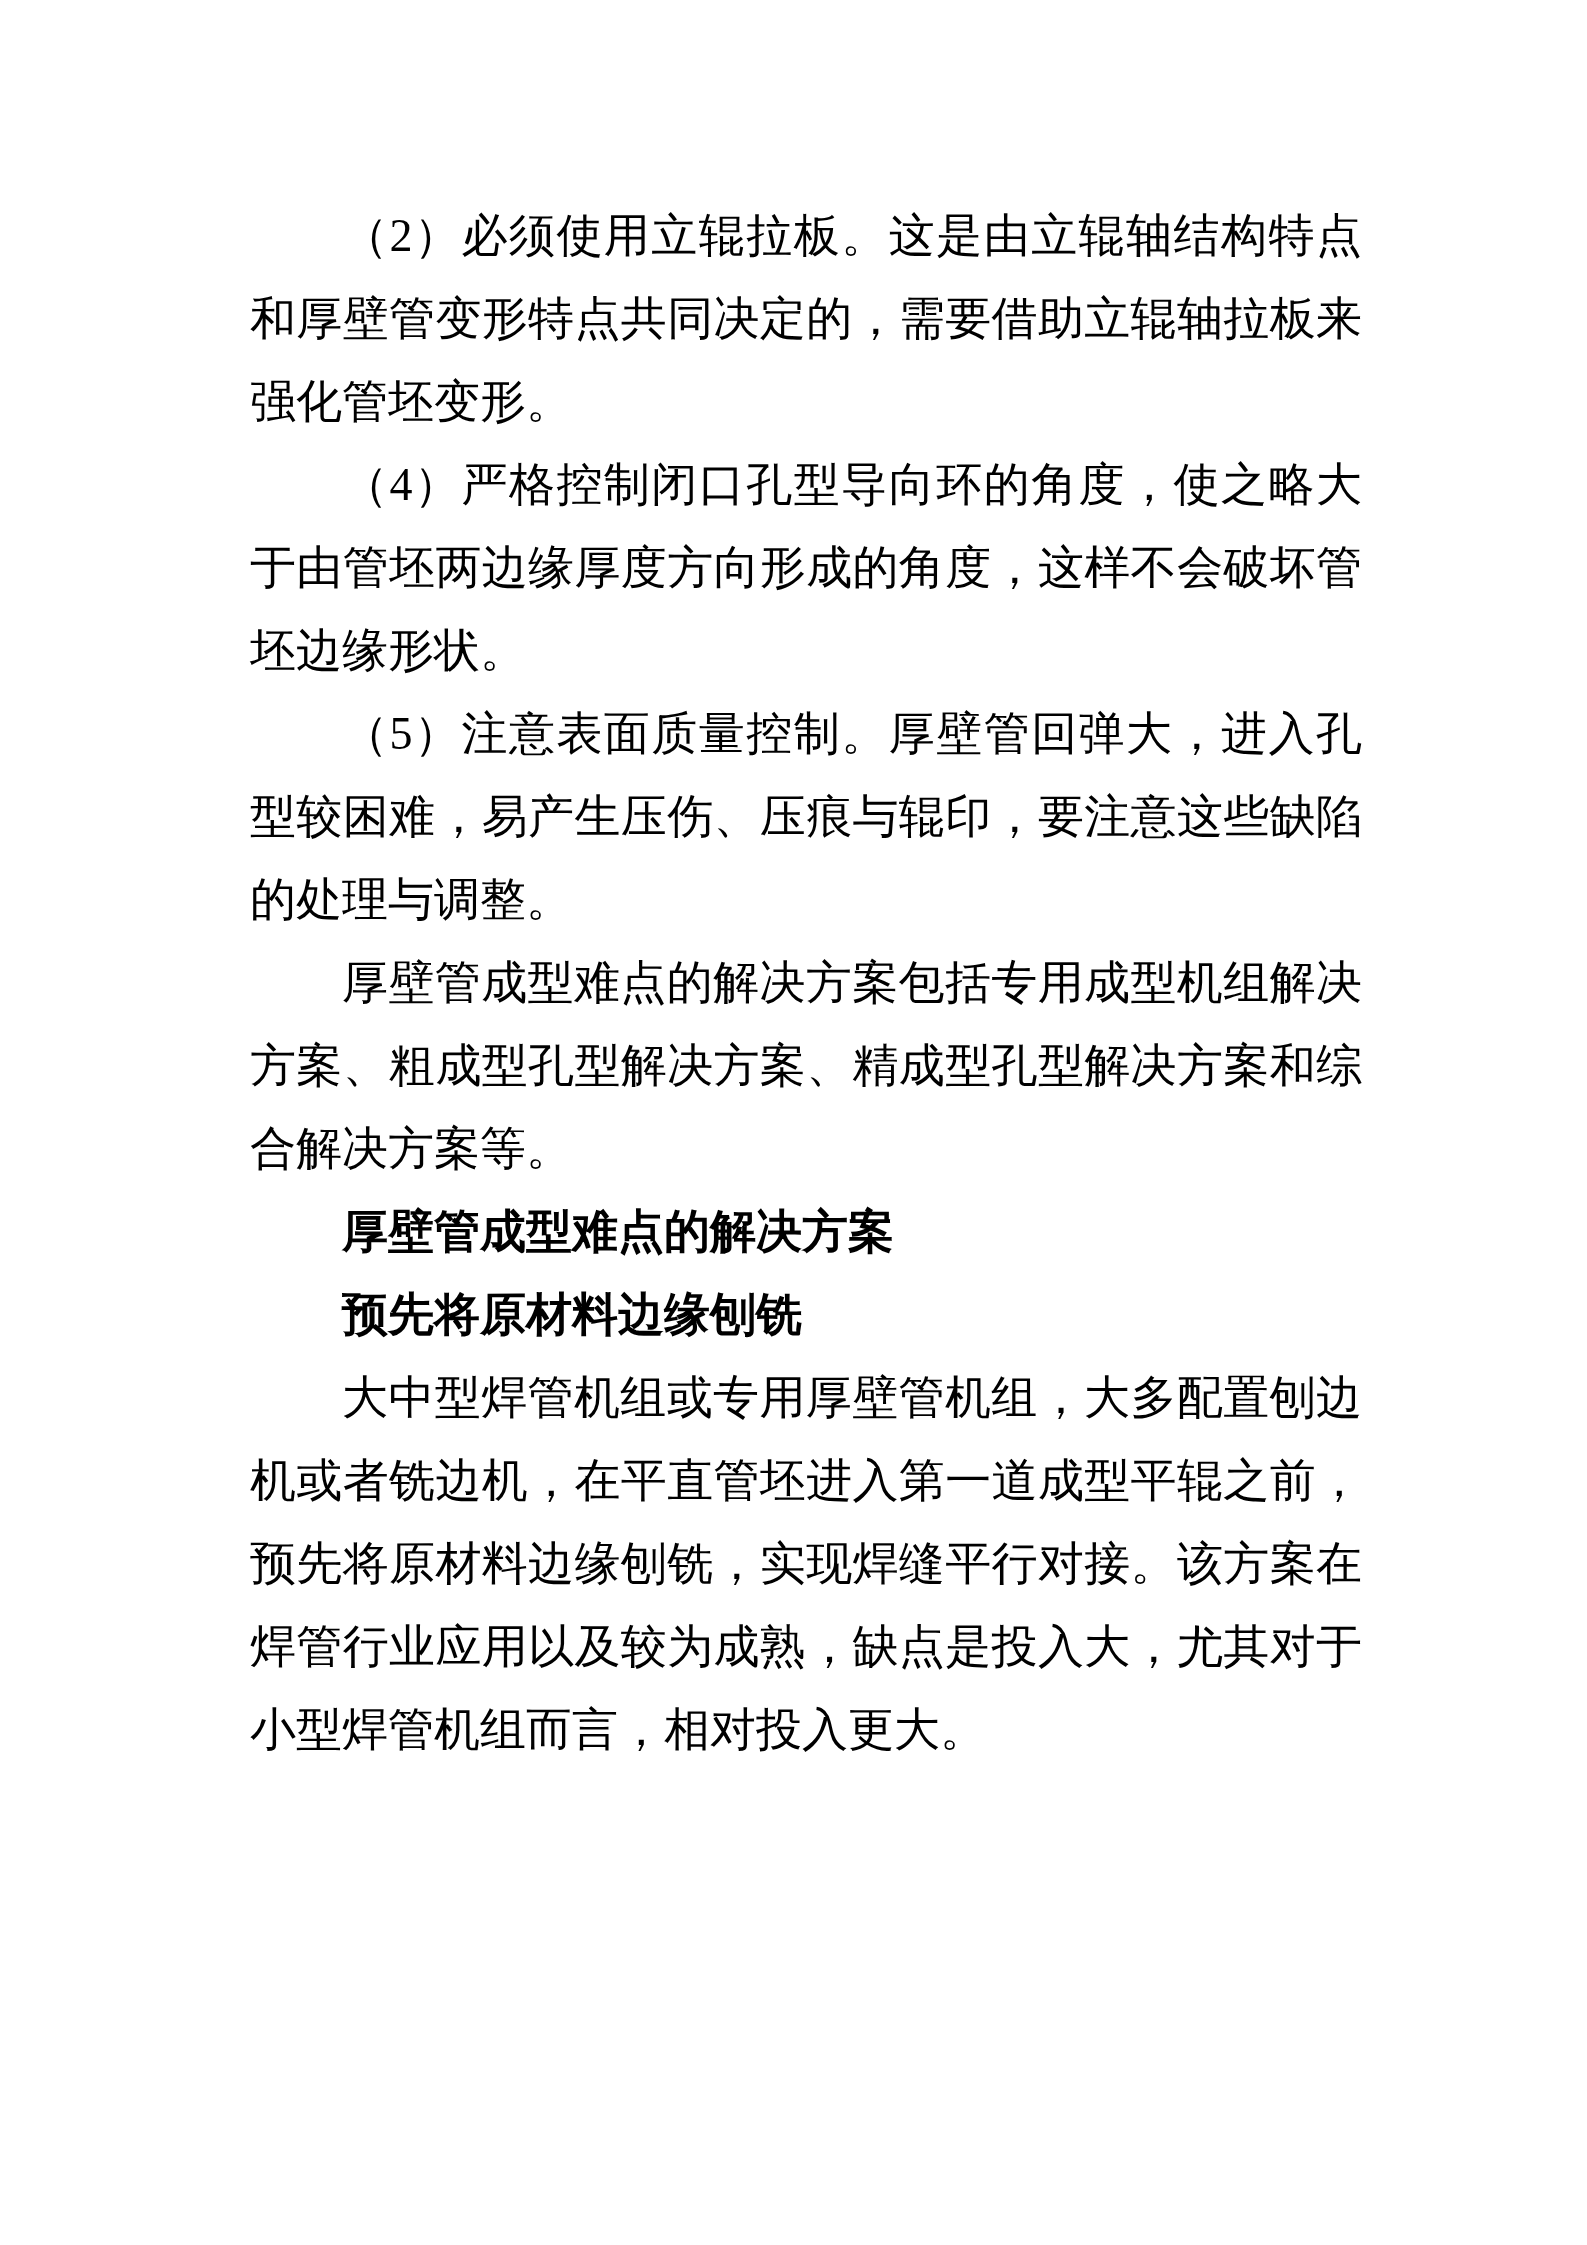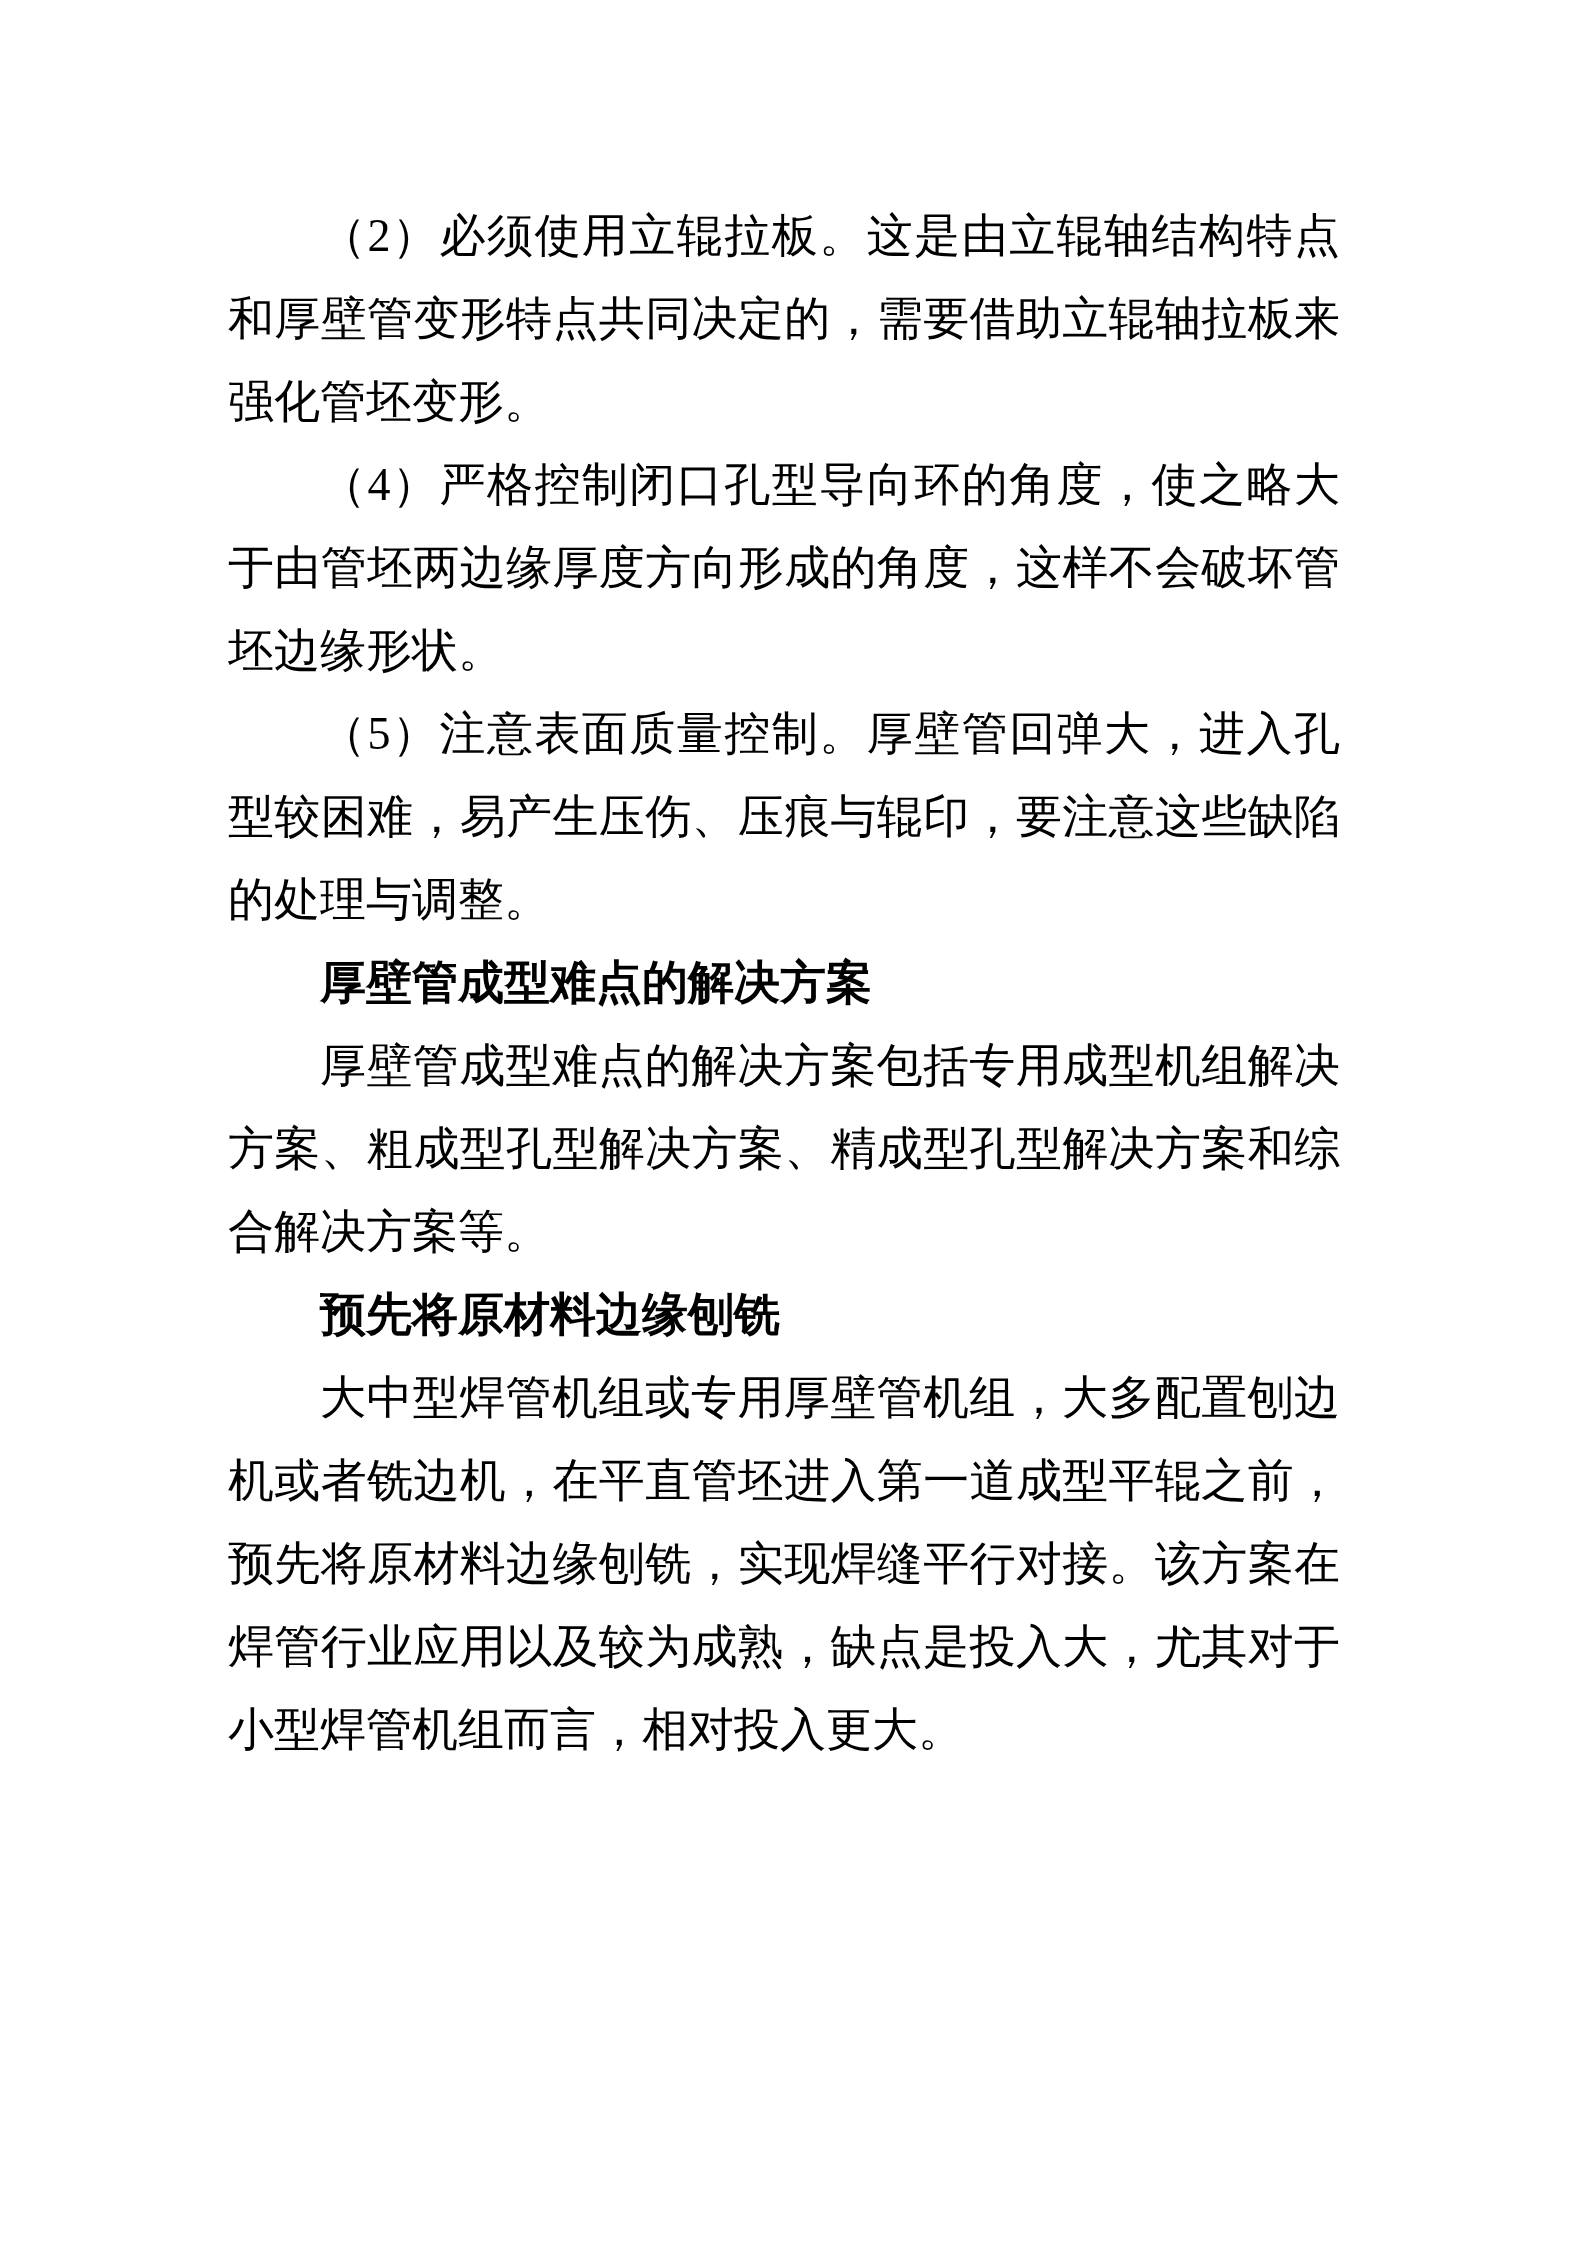--- a/index.html
+++ b/index.html
@@ -10,21 +10,21 @@
   .page {
     position: relative;
     width: 1587px;
     height: 2245px;
     background: #ffffff;
     margin: 0 auto;
     overflow: hidden;
   }
   .content {
     position: absolute;
-    left: 228px;
+    left: 250px;
     top: 194px;
     width: 1112px;
     font-family: "Liberation Serif", "DejaVu Serif", serif;
     font-size: 46px;
     line-height: 83px;
     color: #000000;
     text-align: justify;
     text-justify: inter-ideograph;
   }
   .para {
@@ -39,18 +39,18 @@
   }
 </style>
 </head>
 <body>
 
 <div class="page">
   <div class="content">
     <p class="para">（2）必须使用立辊拉板。这是由立辊轴结构特点和厚壁管变形特点共同决定的，需要借助立辊轴拉板来强化管坯变形。</p>
     <p class="para">（4）严格控制闭口孔型导向环的角度，使之略大于由管坯两边缘厚度方向形成的角度，这样不会破坏管坯边缘形状。</p>
     <p class="para">（5）注意表面质量控制。厚壁管回弹大，进入孔型较困难，易产生压伤、压痕与辊印，要注意这些缺陷的处理与调整。</p>
+    <p class="para">厚壁管成型难点的解决方案包括专用成型机组解决方案、粗成型孔型解决方案、精成型孔型解决方案和综合解决方案等。</p>
     <p class="para heading">厚壁管成型难点的解决方案</p>
-    <p class="para">厚壁管成型难点的解决方案包括专用成型机组解决方案、粗成型孔型解决方案、精成型孔型解决方案和综合解决方案等。</p>
     <p class="para heading">预先将原材料边缘刨铣</p>
     <p class="para">大中型焊管机组或专用厚壁管机组，大多配置刨边机或者铣边机，在平直管坯进入第一道成型平辊之前，预先将原材料边缘刨铣，实现焊缝平行对接。该方案在焊管行业应用以及较为成熟，缺点是投入大，尤其对于小型焊管机组而言，相对投入更大。</p>
   </div>
 </div>
 
 </body></html>

